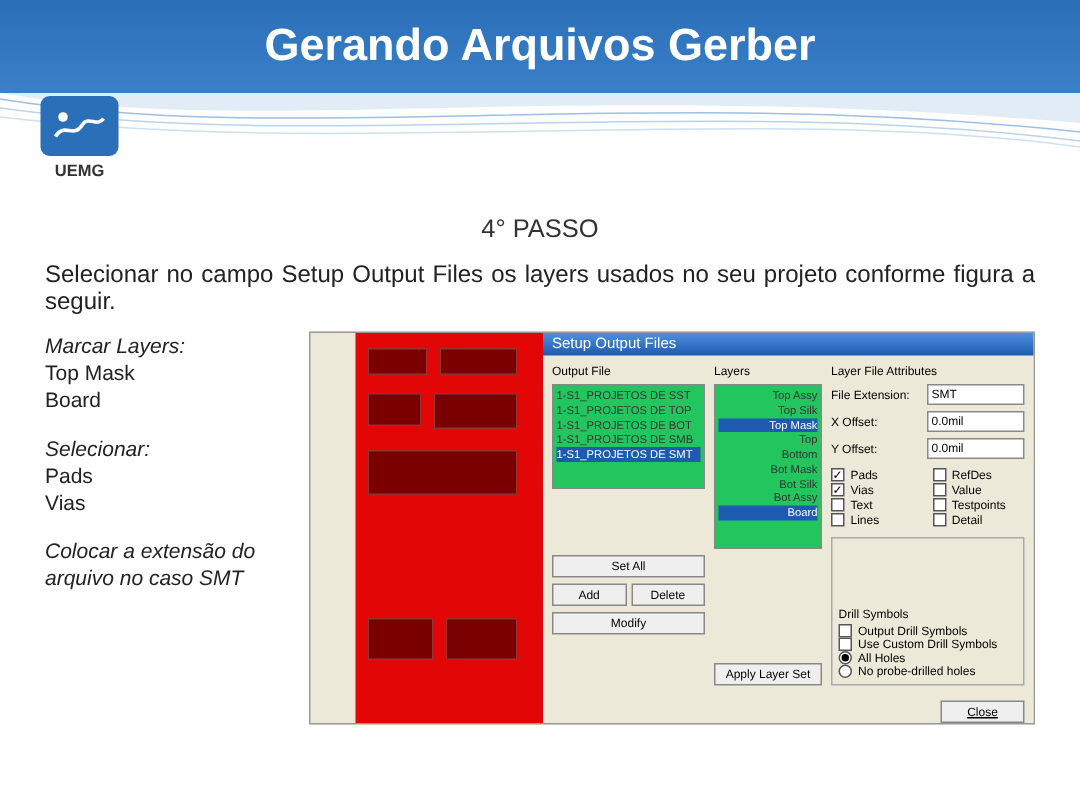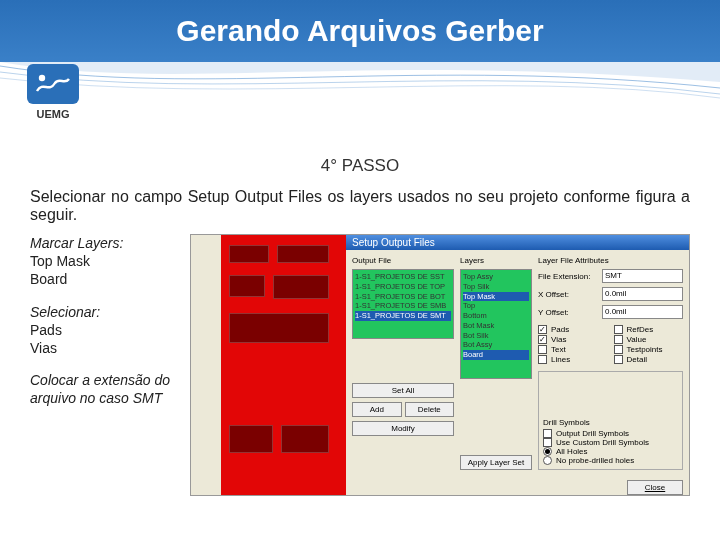--- a/index.html
+++ b/index.html
@@ -29,32 +29,32 @@
     width: 52px; height: 40px;
     background: #2a6fb8; border-radius: 6px;
     display: flex; align-items: center; justify-content: center;
     margin: 0 auto;
   }
   .logo-text {
     text-align: center; font-size: 11px; color: #333; margin-top: 4px;
     font-weight: bold;
   }
   .content {
-    position: absolute; left: 30px; right: 30px; top: 156px;
+    position: absolute; left: 30px; right: 30px; top: 143px;
   }
   .step-label {
     text-align: center; font-size: 17px; color: #333;
     margin-bottom: 12px;
   }
   .step-desc {
     font-size: 16px; color: #222; text-align: justify;
     margin-bottom: 10px;
   }
   .lower {
-    display: flex; gap: 10px;
+    display: flex; gap: 26px;
   }
   .instructions {
     width: 150px; font-size: 14px; color: #222;
   }
   .instructions .grp { margin-bottom: 14px; line-height: 1.3; }
   .instructions .ital { font-style: italic; }
   
   .shot {
     flex: 1; height: 262px;
     border: 1px solid #999;
@@ -90,21 +90,21 @@
   .col { display:flex; flex-direction:column; gap:4px; }
   .col.left { width: 102px; }
   .col.mid { width: 72px; }
   .col.right { flex:1; }
   .lbl { font-size:8px; color:#000; }
   .listbox {
     background:#22c55e; border:1px solid #888; font-size:7.5px;
     padding:2px; line-height:1.3; color:#333;
   }
   .listbox .sel { background:#1e5bb0; color:#fff; }
-  .listbox.layers { height: 110px; }
+  .listbox.layers { height: 110px; text-align: right; }
   .listbox.files  { height: 70px; }
   .row { display:flex; align-items:center; gap:4px; }
   .field {
     background:#fff; border:1px solid #888; height:14px; flex:1;
     font-size:8px; padding:1px 2px;
   }
   .chk { width:9px; height:9px; border:1px solid #555; background:#fff; display:inline-block;}
   .chk.on::after{content:"✓";font-size:8px;line-height:8px;color:#000;display:block;}
   .btn {
     border:1px solid #888; background:#efefef; font-size:8px;

